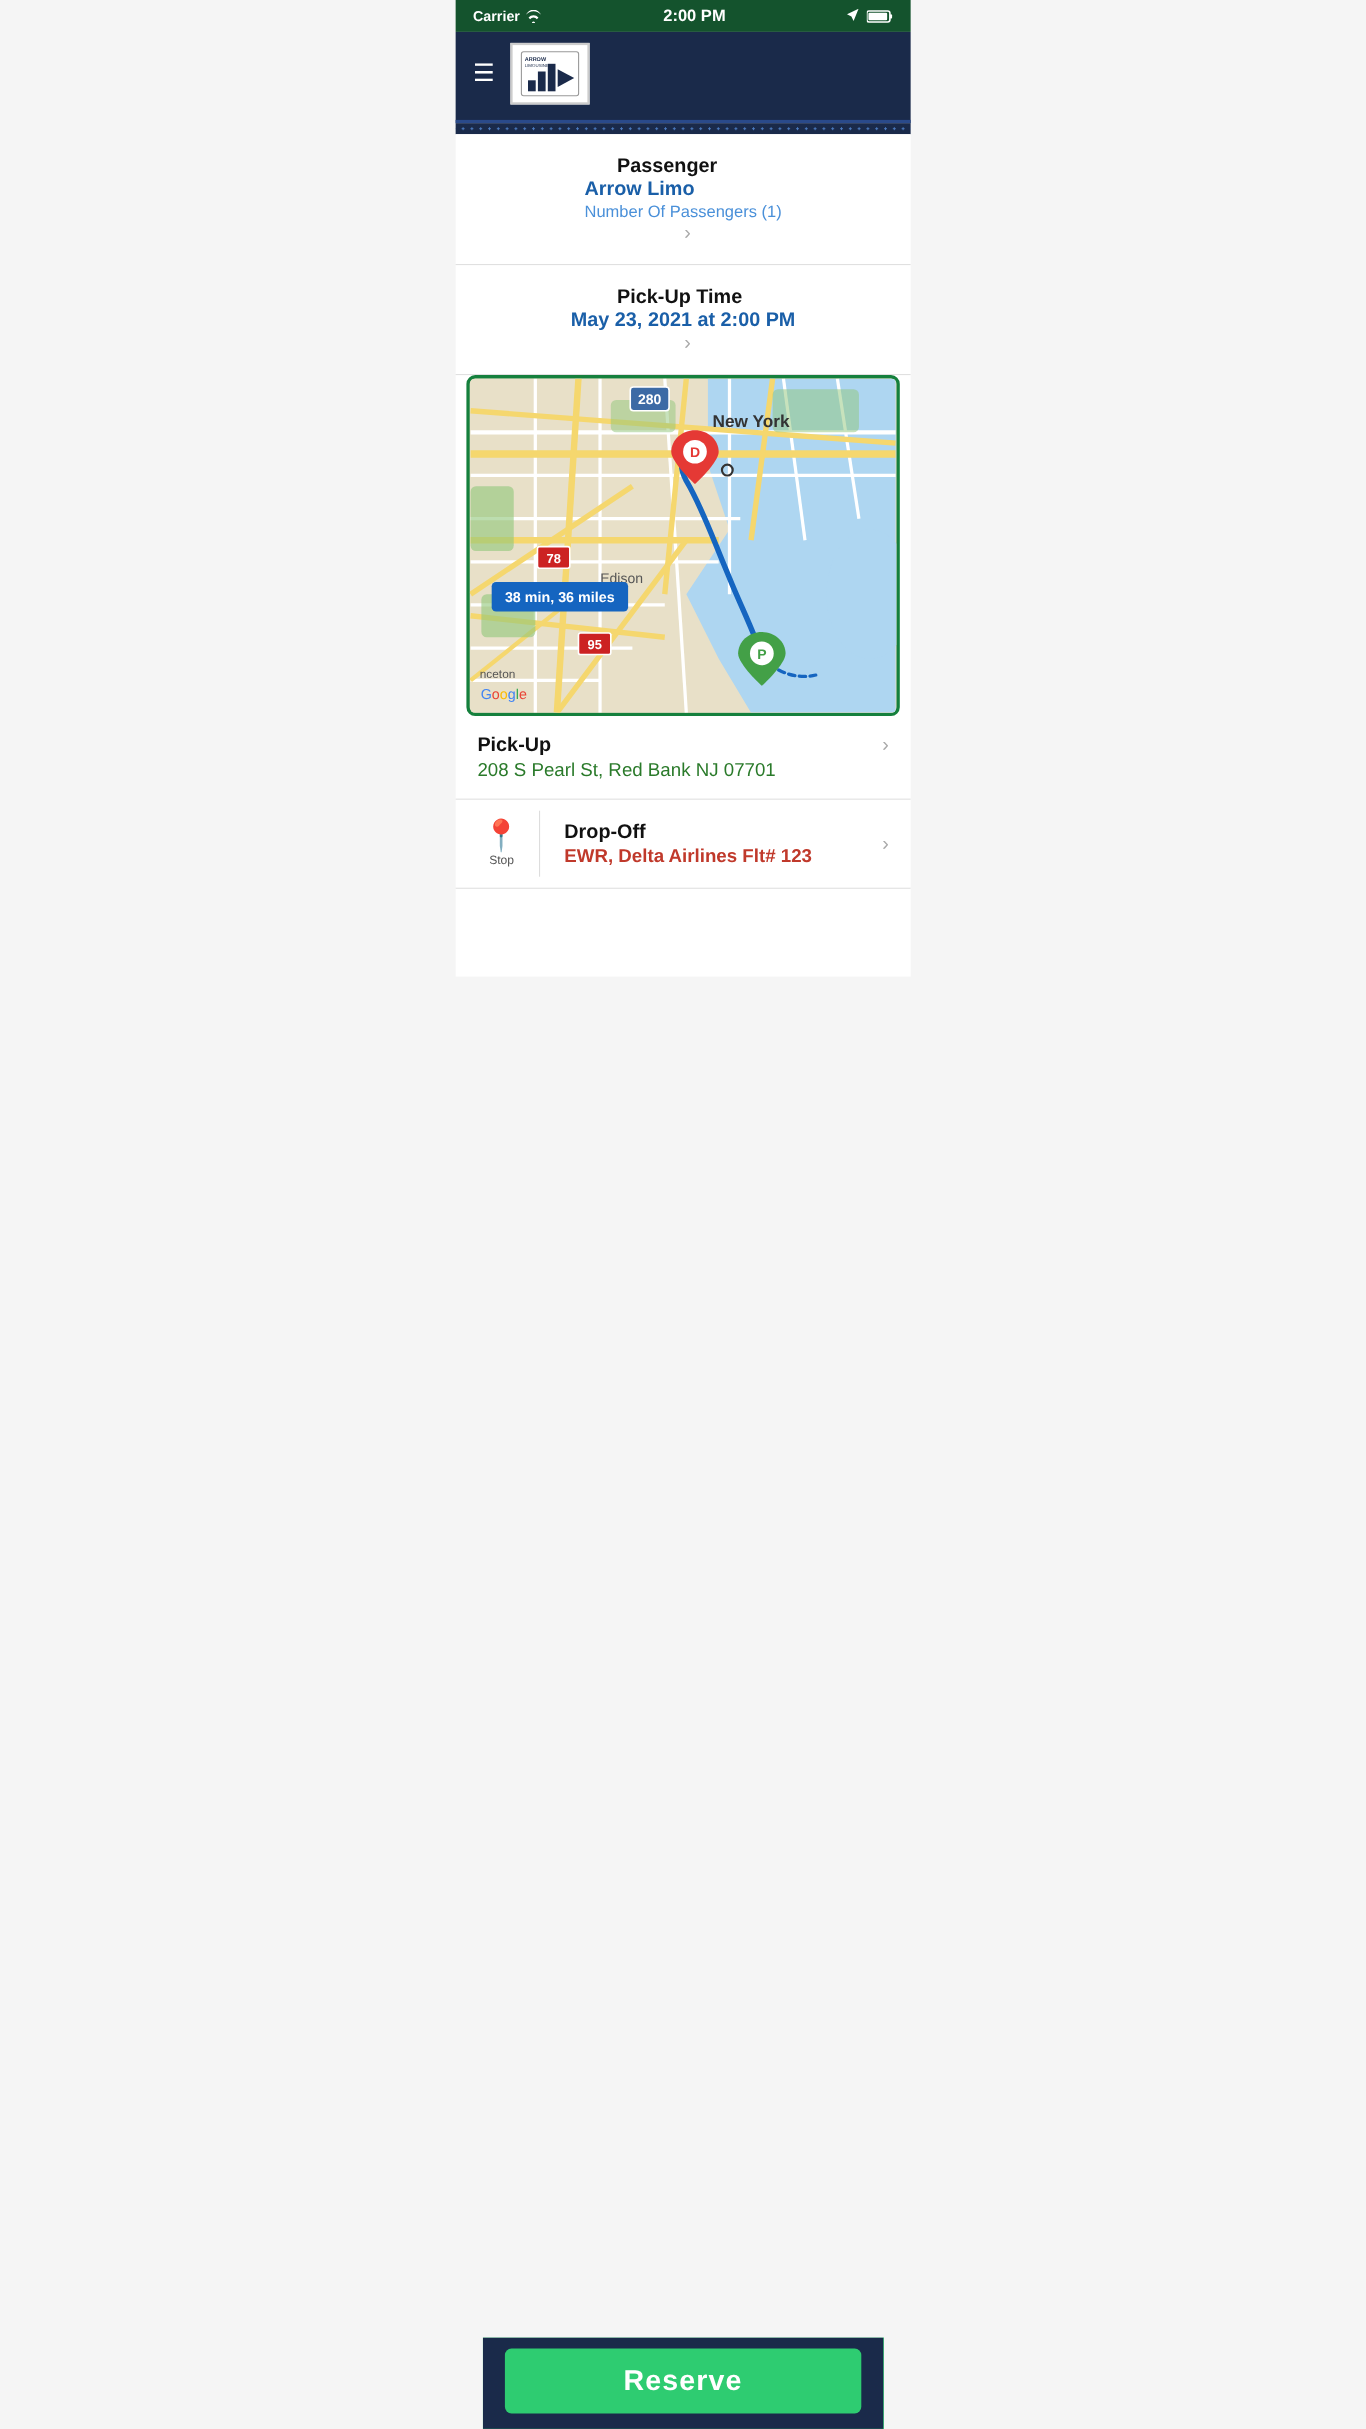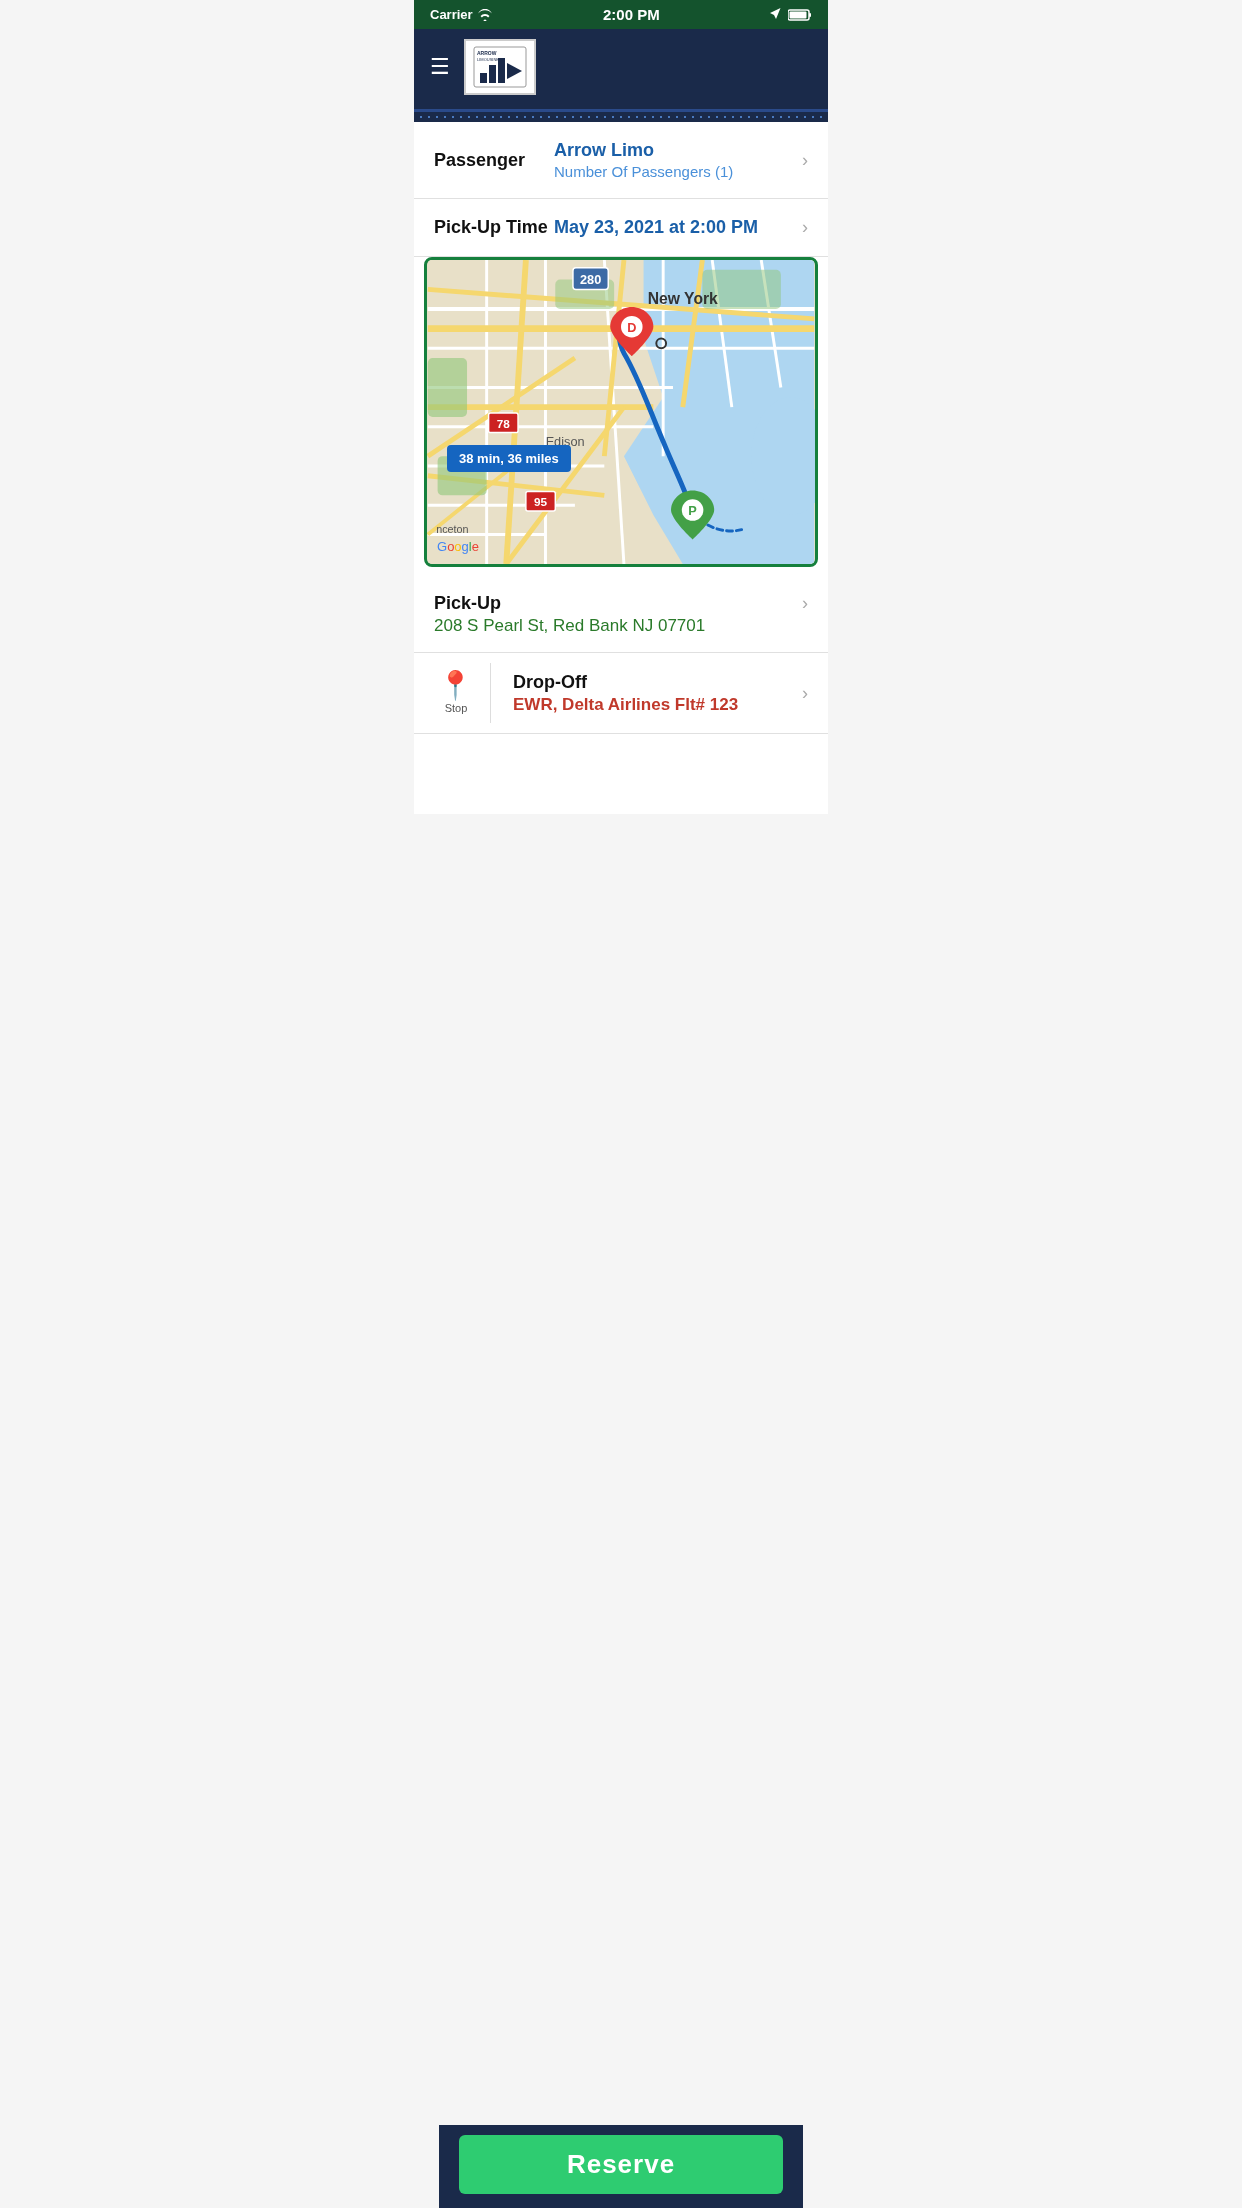--- a/index.html
+++ b/index.html
@@ -107,20 +107,21 @@
       color: #888;
     }
 
     
     .row-item {
       display: flex;
       align-items: center;
       padding: 18px 20px;
       border-bottom: 1px solid #e0e0e0;
       cursor: pointer;
+      flex-direction: column;
     }
     .row-item-left {
       font-size: 18px;
       font-weight: 600;
       color: #111;
       min-width: 120px;
     }
     .row-item-right {
       flex: 1;
     }
@@ -186,21 +187,20 @@
     .google-watermark span:nth-child(5) { color: #34A853; }
     .google-watermark span:nth-child(6) { color: #EA4335; }
 
     
     .pickup-row {
       display: flex;
       align-items: flex-start;
       padding: 16px 20px;
       border-bottom: 1px solid #e0e0e0;
       cursor: pointer;
-      margin-top: 10px;
     }
     .pickup-col {
       flex: 1;
     }
     .pickup-label {
       font-size: 18px;
       font-weight: 600;
       color: #111;
     }
     .pickup-address {

